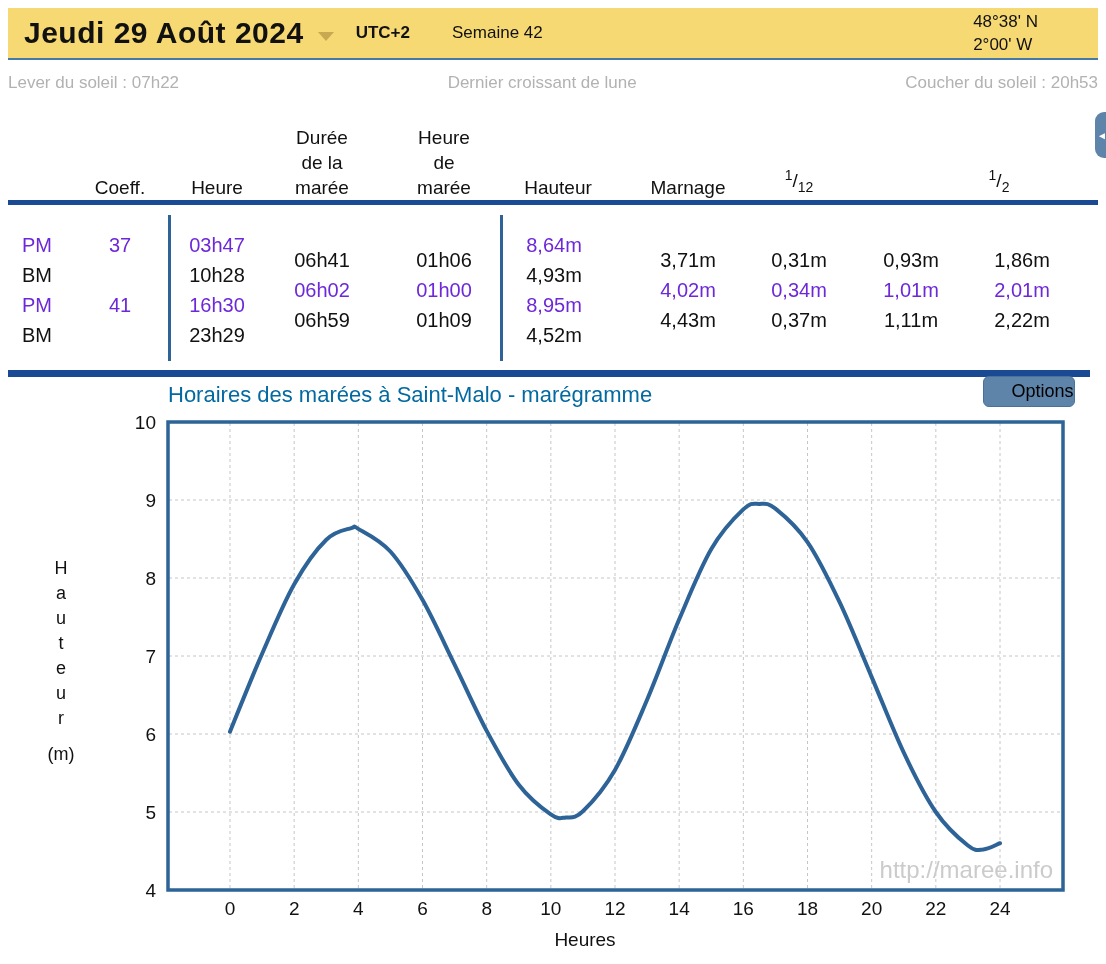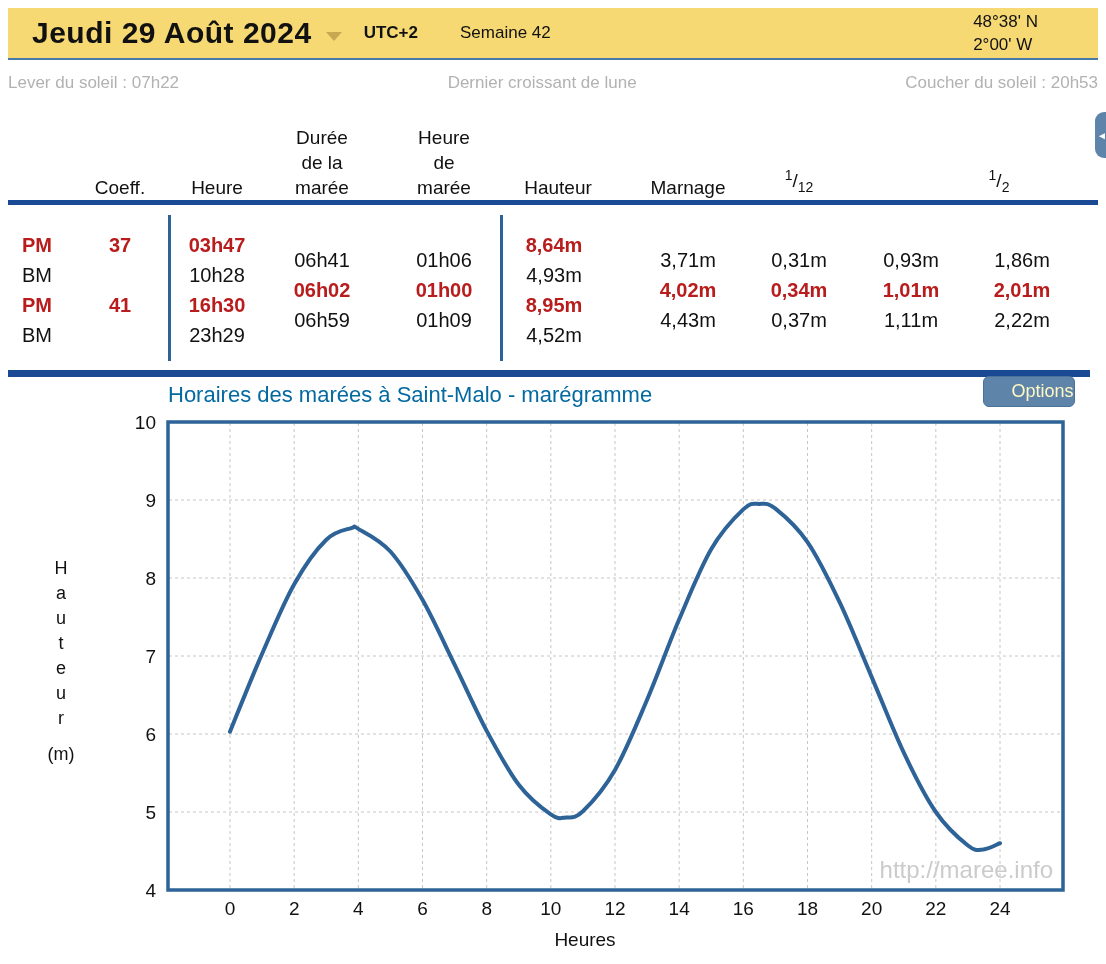--- a/index.html
+++ b/index.html
@@ -3,21 +3,21 @@
 <meta charset="utf-8">
 <style>
   * { margin:0; padding:0; box-sizing:border-box; }
   html,body { width:1106px; height:964px; background:#ffffff;
     font-family:"Liberation Sans", sans-serif; color:#111; overflow:hidden; }
 
   
   #banner { position:absolute; left:8px; top:8px; width:1090px; height:52px;
     background:#f7d974; border-bottom:2px solid #4678a8;
     display:flex; align-items:center; padding:0 16px; }
-  #date-title { font-size:30px; font-weight:bold; letter-spacing:.5px;margin-left:8px; }
+  #date-title { font-size:30px; font-weight:bold; letter-spacing:.5px; }
   #date-caret { width:0; height:0; border-left:8px solid transparent;
     border-right:8px solid transparent; border-top:9px solid #c9a852;
     margin-left:14px; margin-top:6px; }
   #tz-label { font-size:17px; margin-left:22px;font-weight:bold; }
   #week-label { font-size:17px; margin-left:42px; }
   #coords { margin-left:auto; margin-right:44px; 
     font-size:17px; line-height:23px; }
 
   
   #sun-row { position:absolute; left:8px; top:73px; width:1090px;
@@ -31,36 +31,36 @@
   .frac sup { font-size:14px; vertical-align:super; }
   .frac sub { font-size:14px; vertical-align:sub; }
   #header-rule { position:absolute; top:95px; left:0; width:100%; height:5px;
     background:#1a4a94; }
   .vsep { position:absolute; top:110px; height:146px; width:3px; background:#2d6397; }
   .col { position:absolute; top:125px; display:flex; flex-direction:column;
     align-items:center; font-size:20px; }
   .col.offset { top:140px; }
   .col.left-align { align-items:flex-start; }
   .cell { height:30px; line-height:30px; }
-  .cell.hl { color:#b91c1c; font-weight:bold; }
+  .cell.hl { color:#6d28d9; font-weight:normal; }
 
   
   #side-tab { position:absolute; right:0; top:112px; width:11px; height:46px;
     background:#5e84aa; border-radius:9px 0 0 9px; color:#fff; font-size:10px;
     display:flex; align-items:center; justify-content:flex-start;
     padding-left:2px; cursor:pointer; }
 
   
   #section-divider { position:absolute; left:8px; top:370px; width:1082px;
     height:7px; background:#1a4a94; }
   #chart-title { position:absolute; left:168px; top:382px; width:895px;
     color:#0369a1; font-size:22px; }
   #options-button { position:absolute; left:983px; top:376px; width:92px;
     height:31px; background:#5e84aa; border:1px solid #4a7198; border-radius:6px;
-    color:#fef9c3; font-size:18px; display:flex; align-items:center;
+    color:#000000; font-size:18px; display:flex; align-items:center;
     justify-content:center; cursor:pointer;padding-left:27px; }
   #ylabel-letters { position:absolute; left:40px; top:556px; width:42px;
     text-align:center; font-size:18px; line-height:25px; white-space:pre-line; }
   #ylabel-unit { position:absolute; left:38px; top:744px; width:46px;
     text-align:center; font-size:18px; }
   #tide-chart { position:absolute; left:0; top:410px; width:1106px; height:554px; }
 </style>
 </head>
 <body>
 

